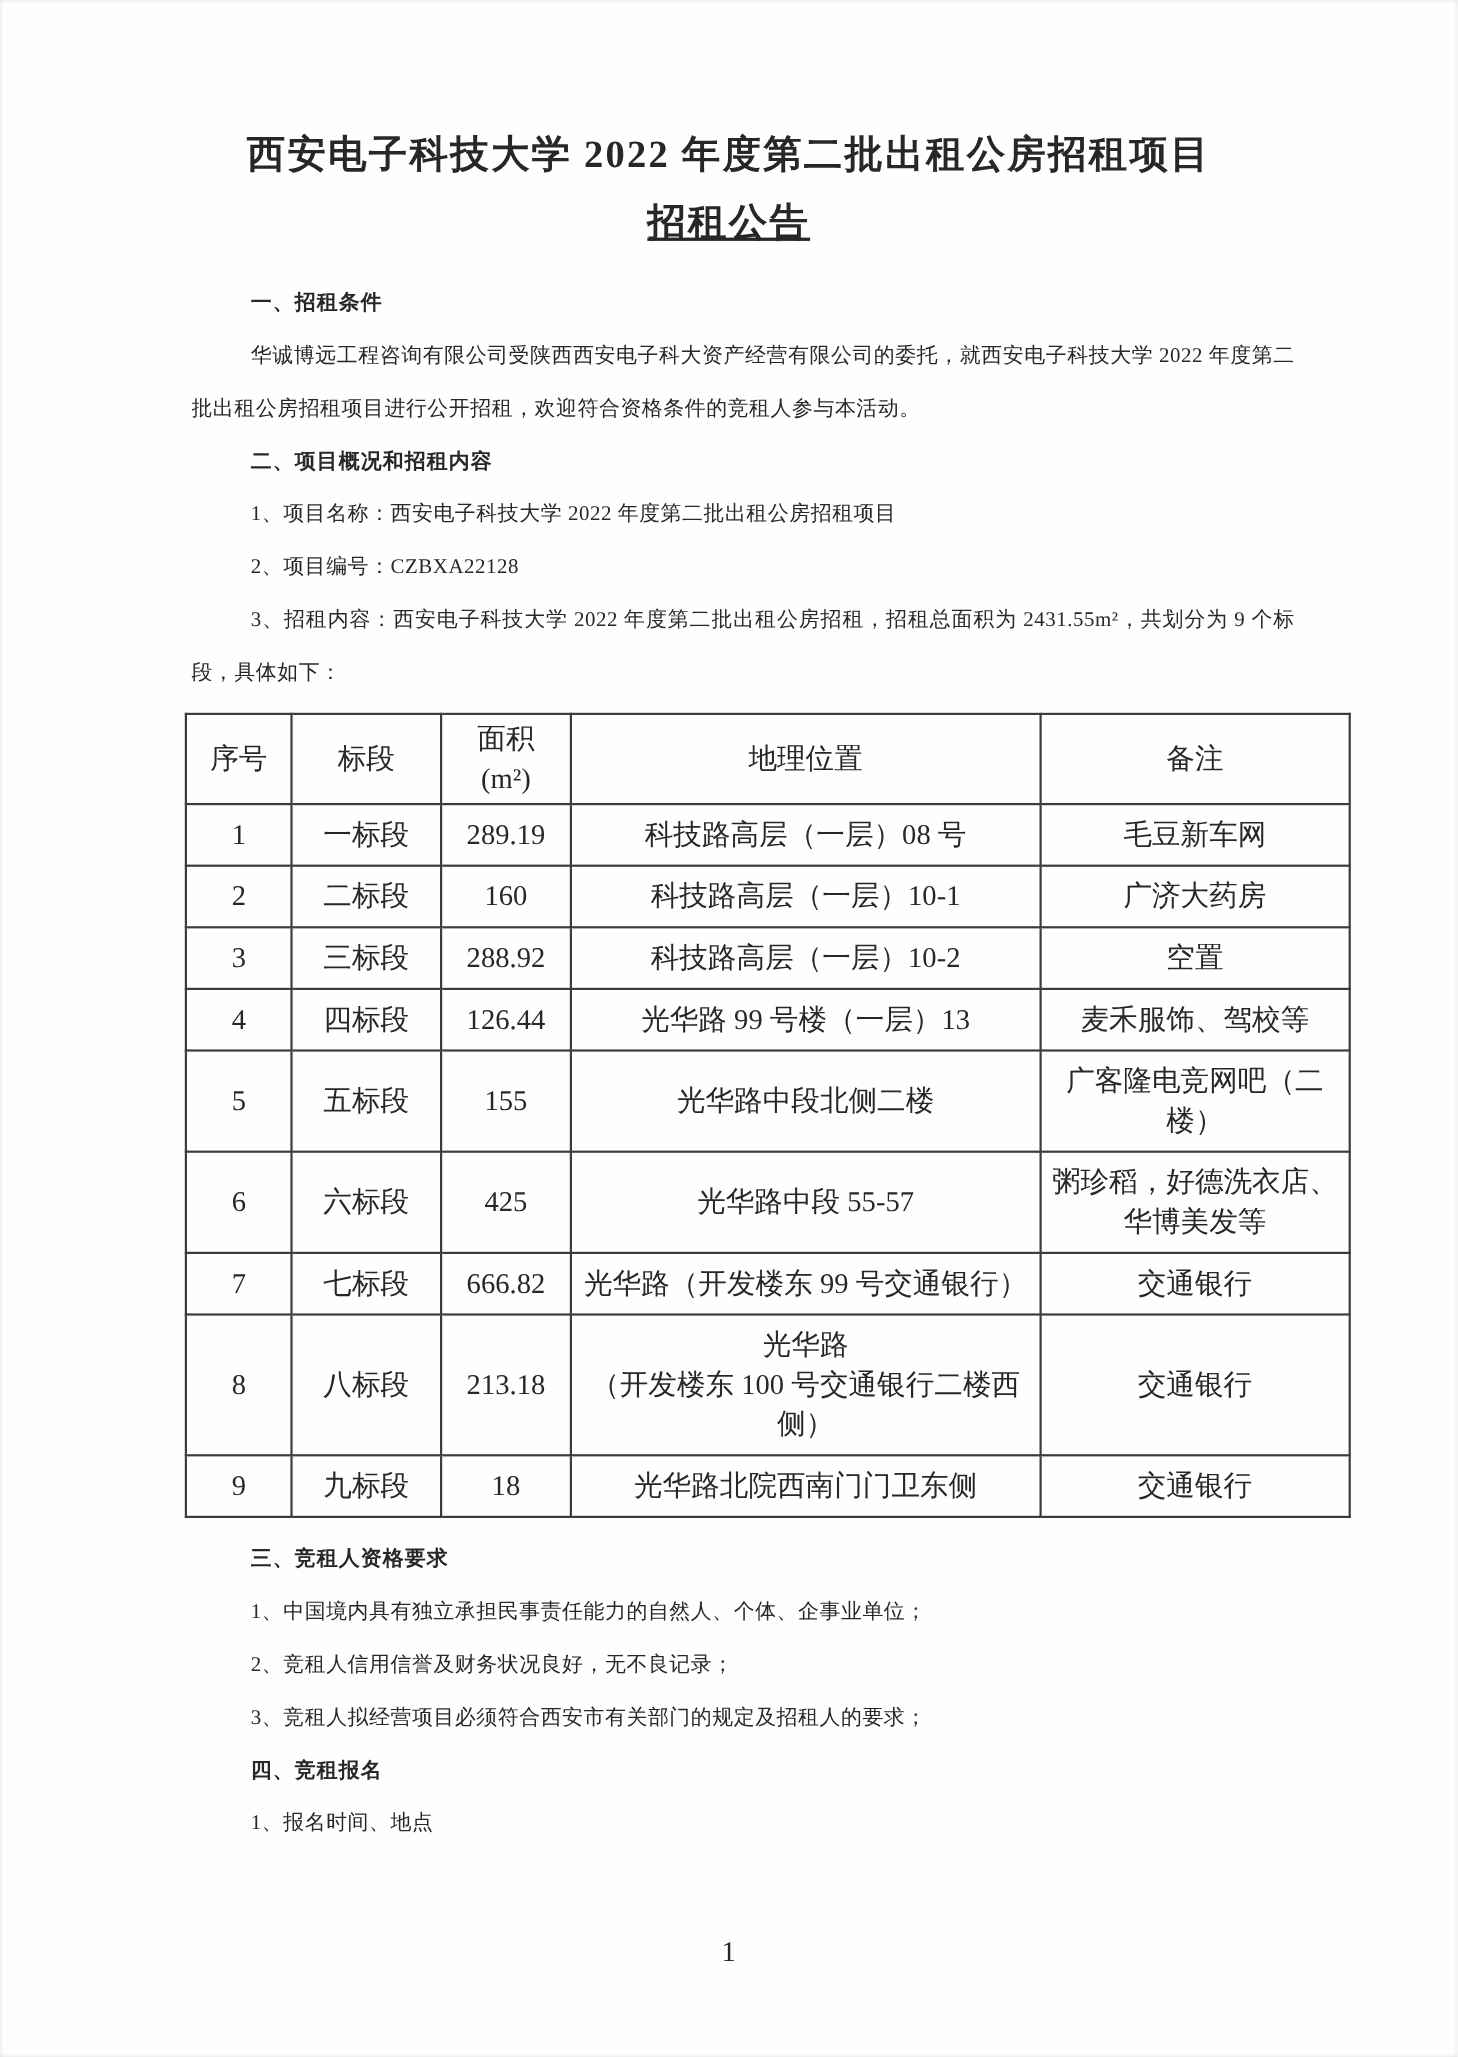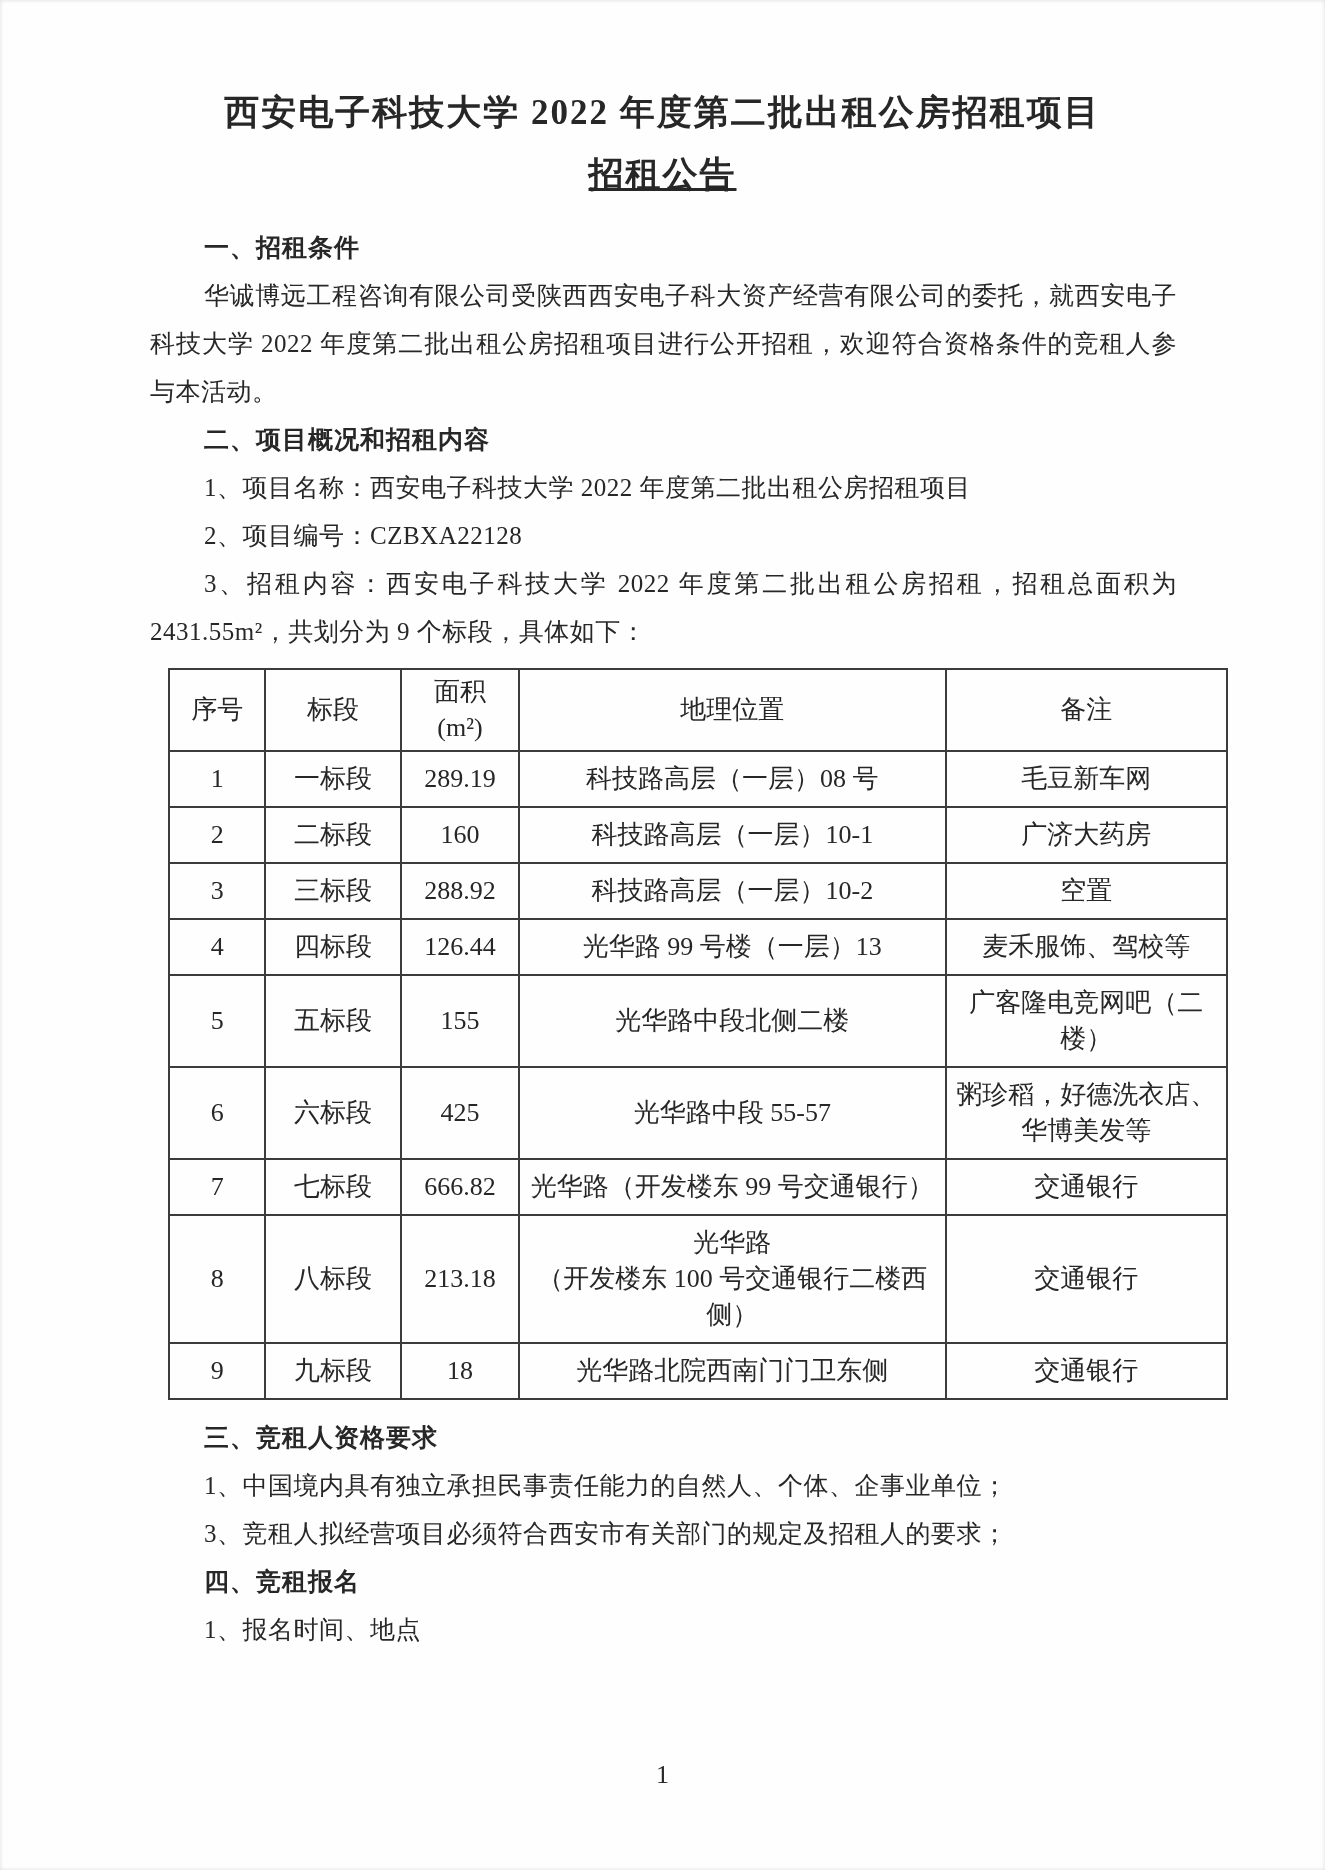--- a/index.html
+++ b/index.html
@@ -8,34 +8,35 @@
     width: 1325px;
     height: 1870px;
     margin: 0 auto;
     background: #fefefe;
     position: relative;
     overflow: hidden;
     font-family: "Liberation Serif", "DejaVu Serif", serif;
     color: #272727;
     box-shadow: inset 0 0 4px rgba(0,0,0,0.14);
   }
-  .titles { padding-top: 88px; text-align: center; }
+  .titles { padding-top: 116px; text-align: center; }
   .title-line {
     font-size: 35px;
     font-weight: 700;
     letter-spacing: 2px;
     line-height: 50px;
   }
   .title-line.second { margin-top: 12px; text-decoration: underline; }
   .content { margin: 24px 148px 0 150px; }
   .content p {
-    font-size: 25px;
+    font-size: 19px;
     line-height: 48px;
     text-indent: 54px;
     letter-spacing: 0.5px;
+    margin-left: 24px;
   }
   .content p.justify { text-align: justify; }
   .content p.heading { font-weight: 700; letter-spacing: 1px; }
   table.lots {
     border-collapse: collapse;
     table-layout: fixed;
     width: 1060px;
     margin: 12px 0 14px 18px;
   }
   table.lots th, table.lots td {
@@ -163,20 +164,21 @@
             <td>九标段</td>
             <td>18</td>
             <td>光华路北院西南门门卫东侧</td>
             <td>交通银行</td>
           </tr>
         </tbody>
     </table>
 
     <p class="heading">三、竞租人资格要求</p>
     <p>1、中国境内具有独立承担民事责任能力的自然人、个体、企事业单位；</p>
+    <p>2、竞租人信用信誉及财务状况良好，无不良记录；</p>
     <p>3、竞租人拟经营项目必须符合西安市有关部门的规定及招租人的要求；</p>
 
     <p class="heading">四、竞租报名</p>
     <p>1、报名时间、地点</p>
 
   </div>
 
   <div class="footer">1</div>
 
 </div>

